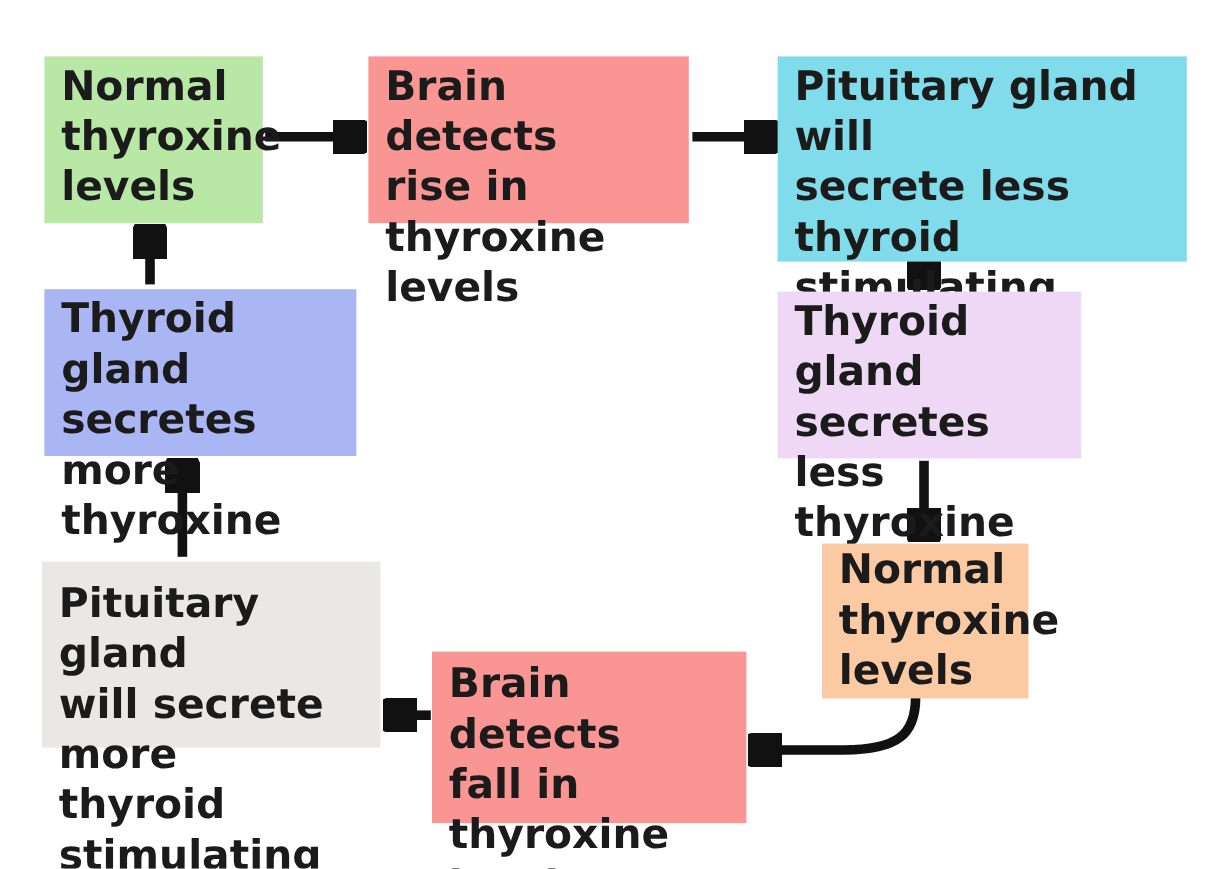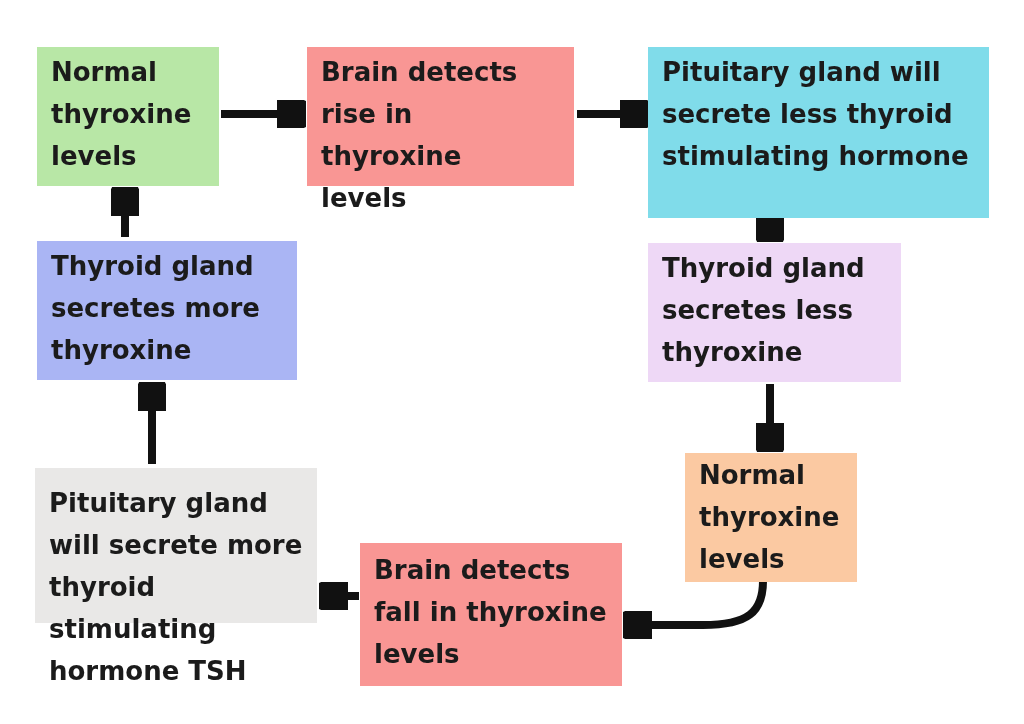--- a/index.html
+++ b/index.html
@@ -13,21 +13,21 @@
     height: 724px;
     background: #ffffff;
     overflow: hidden;
     font-family: "DejaVu Sans", "Liberation Sans", sans-serif;
   }
   .box {
     position: absolute;
     box-sizing: border-box;
     color: #1b1b1b;
     font-weight: bold;
-    font-size: 26px;
+    font-size: 34px;
     line-height: 42px;
     white-space: pre-line;
     padding: 6px 14px;
   }
   .arrow-layer {
     position: absolute;
     left: 0;
     top: 0;
     width: 1024px;
     height: 724px;

